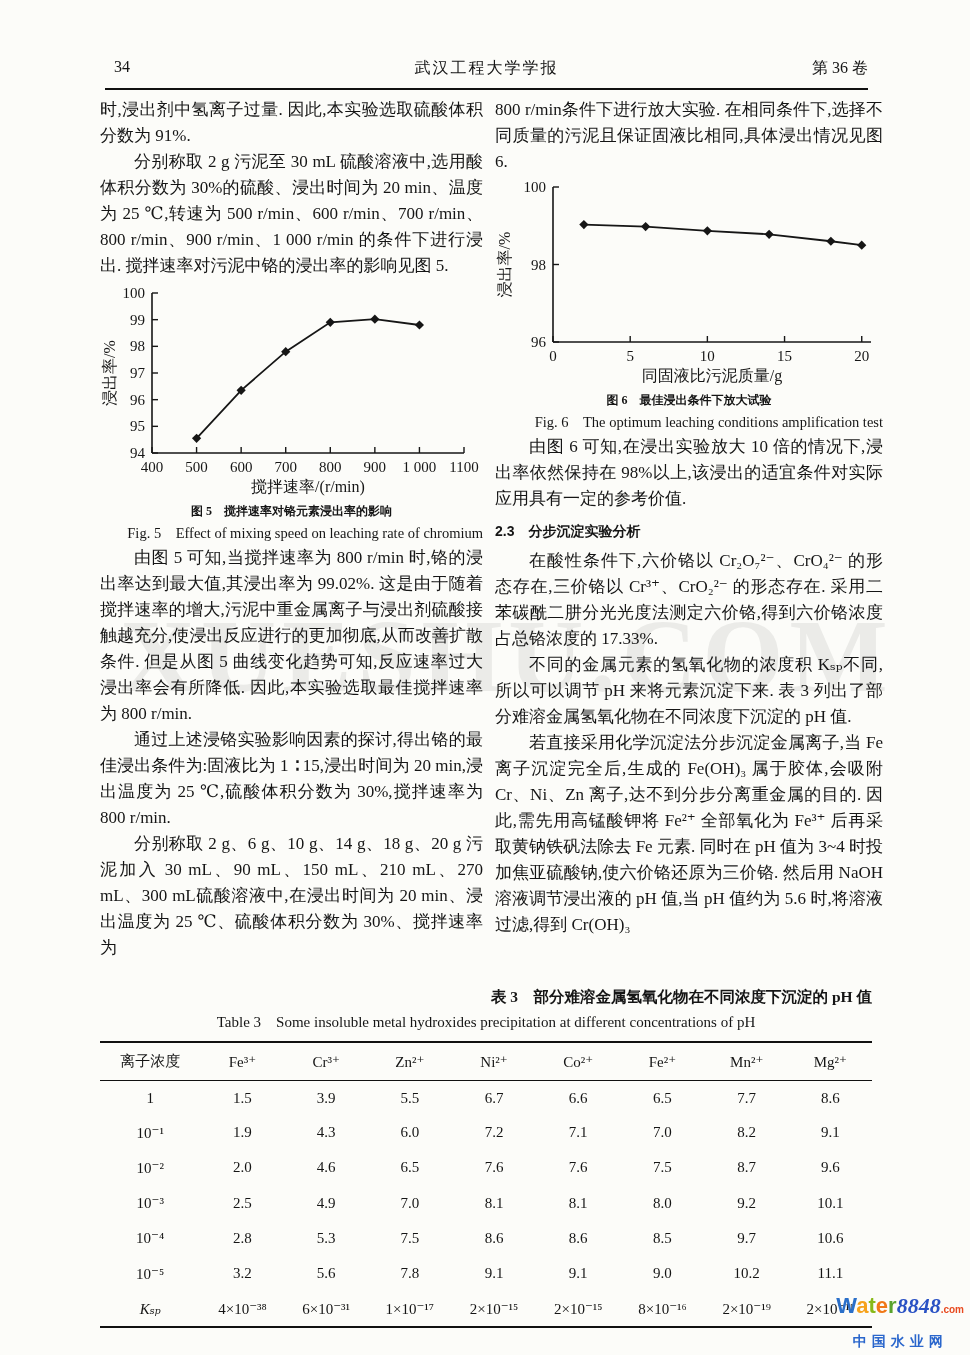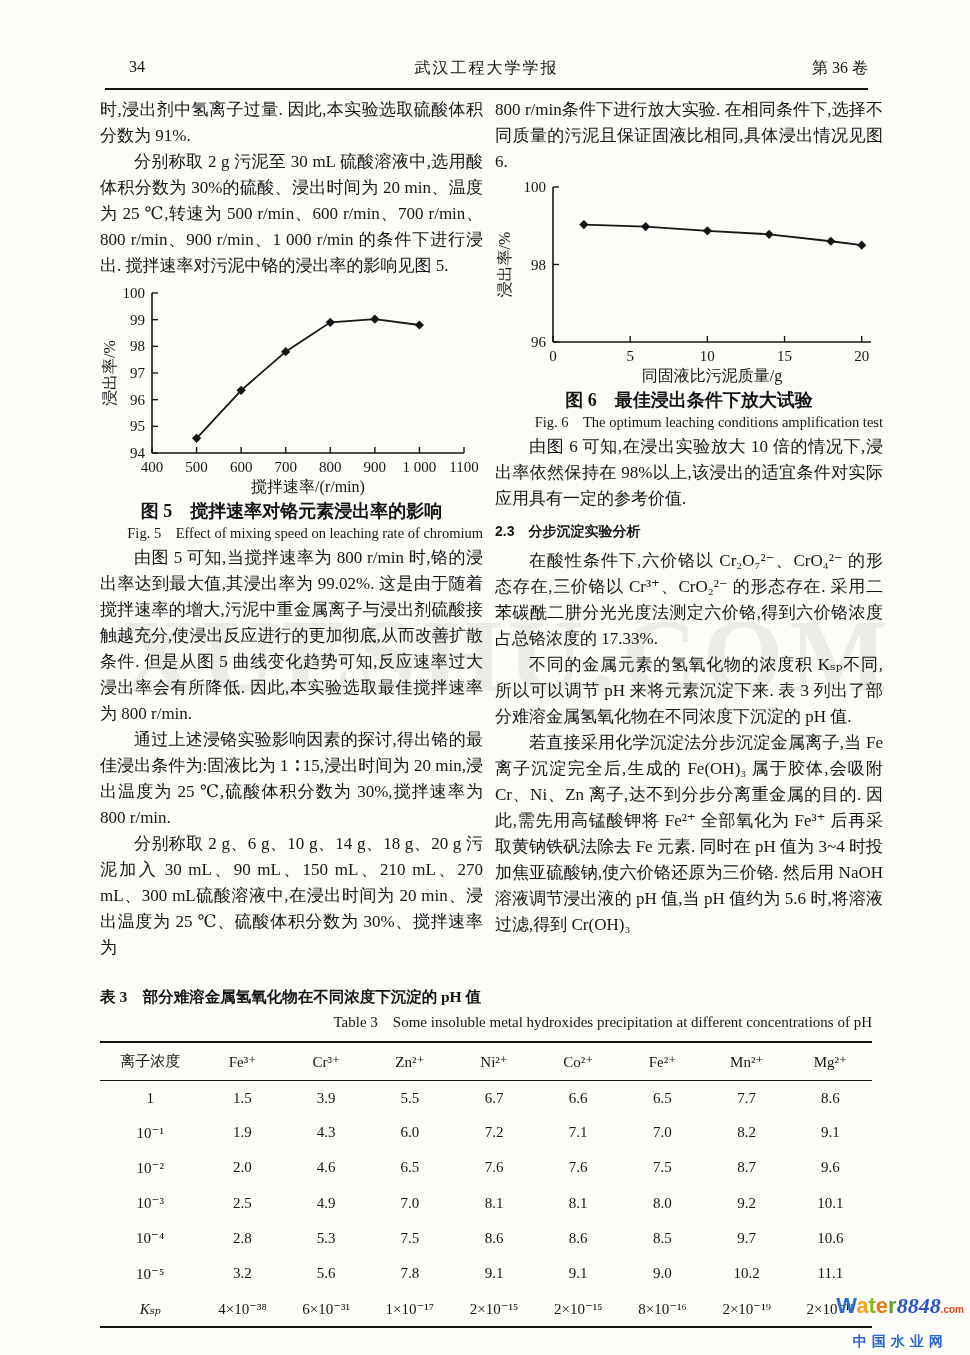--- a/index.html
+++ b/index.html
@@ -1,49 +1,49 @@
 <!DOCTYPE html>
 <html><head>
 <meta charset="utf-8">
 <style>
   html,body{margin:0;padding:0;}
   body{background:#e9e9e6;font-family:"Liberation Serif","DejaVu Serif",serif;}
   .page{position:relative;width:970px;height:1355px;background:#fcfcf9;overflow:hidden;color:#151515;}
 
   
   .page-header{position:absolute;left:105px;top:58px;width:763px;height:24px;font-size:16px;}
-  .page-number{position:absolute;left:24px;top:0;}
+  .page-number{position:absolute;left:9px;top:0;}
   .journal-title{position:absolute;left:50%;transform:translateX(-50%);top:0;letter-spacing:2px;}
   .volume-label{position:absolute;right:0;top:0;}
   .header-rule{position:absolute;left:105px;top:88px;width:763px;height:2.4px;background:#111;}
 
   
   .watermark{position:absolute;left:120px;top:596px;width:760px;z-index:0;
     font-size:104px;font-weight:bold;color:rgba(120,120,120,0.13);
     letter-spacing:6px;white-space:nowrap;font-family:"Liberation Serif",serif;}
 
   
   .col{position:absolute;top:97px;z-index:1;}
   .col-left{left:100px;width:383px;}
   .col-right{left:495px;width:388px;}
   p.body-par{margin:0;font-size:17px;line-height:26px;text-align:justify;text-indent:2em;}
   p.noind{text-indent:0;}
 
   figure{margin:4px 0 2px 0;}
   .chart-svg{display:block;}
-  .cap-zh{font-size:18px;font-weight:bold;text-align:center;margin-top:3px;line-height:22px;}
+  .cap-zh{font-size:12px;font-weight:bold;text-align:center;margin-top:3px;line-height:22px;}
   .cap-en{font-size:14.5px;text-align:right;margin-top:1px;line-height:20px;}
 
   h3.section-heading{margin:7px 0 5px 0;font-size:14px;font-weight:bold;
     font-family:"Liberation Sans","DejaVu Sans",sans-serif;line-height:24px;}
 
   
   .table-block{position:absolute;left:100px;top:986px;width:772px;z-index:1;}
-  .tcap-zh{font-size:15.5px;font-weight:bold;text-align:left;line-height:22px;}
-  .tcap-en{font-size:15px;text-align:right;margin-top:4px;line-height:20px;}
+  .tcap-zh{font-size:15.5px;font-weight:bold;text-align:right;line-height:22px;}
+  .tcap-en{font-size:15px;text-align:center;margin-top:4px;line-height:20px;}
   table#table3{width:100%;border-collapse:collapse;margin-top:9px;
     border-top:2.6px solid #111;border-bottom:2.6px solid #111;font-size:15px;}
   #table3 th{font-weight:normal;border-bottom:1.6px solid #111;padding:9px 2px;}
   #table3 td{padding:8.6px 2px;text-align:center;}
   #table3 th:first-child,#table3 td:first-child{width:13%;}
   #table3 tr.ksp-row td:first-child{font-style:italic;}
 
   
   .footer-logo{position:absolute;right:6px;bottom:6px;z-index:1;text-align:center;
     font-family:"Liberation Sans","DejaVu Sans",sans-serif;line-height:1.1;}

